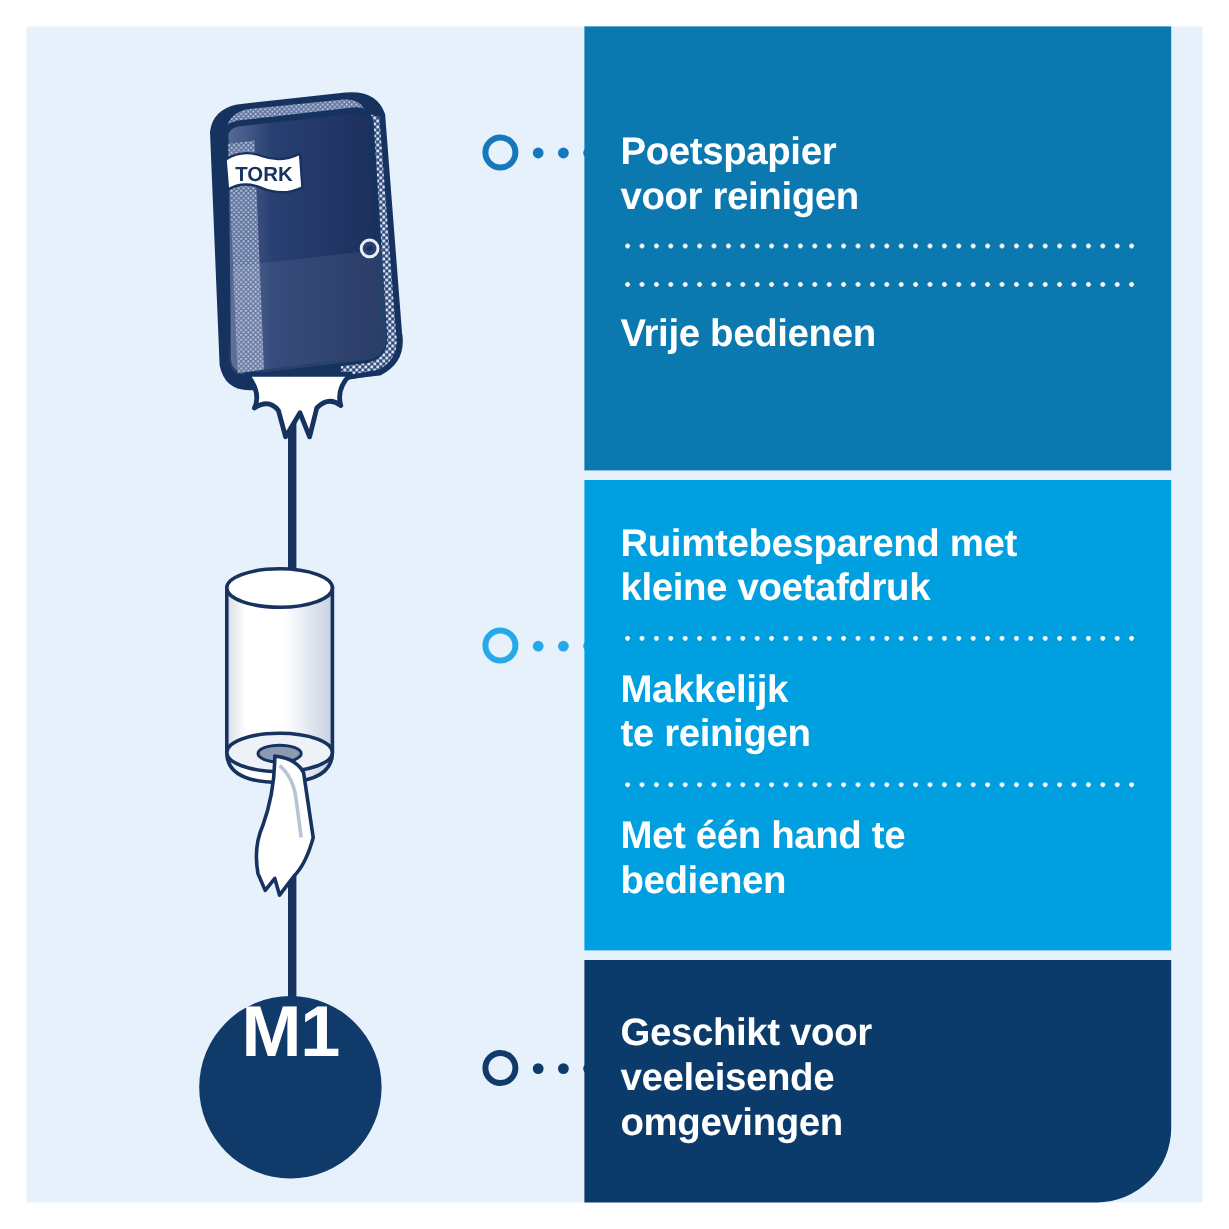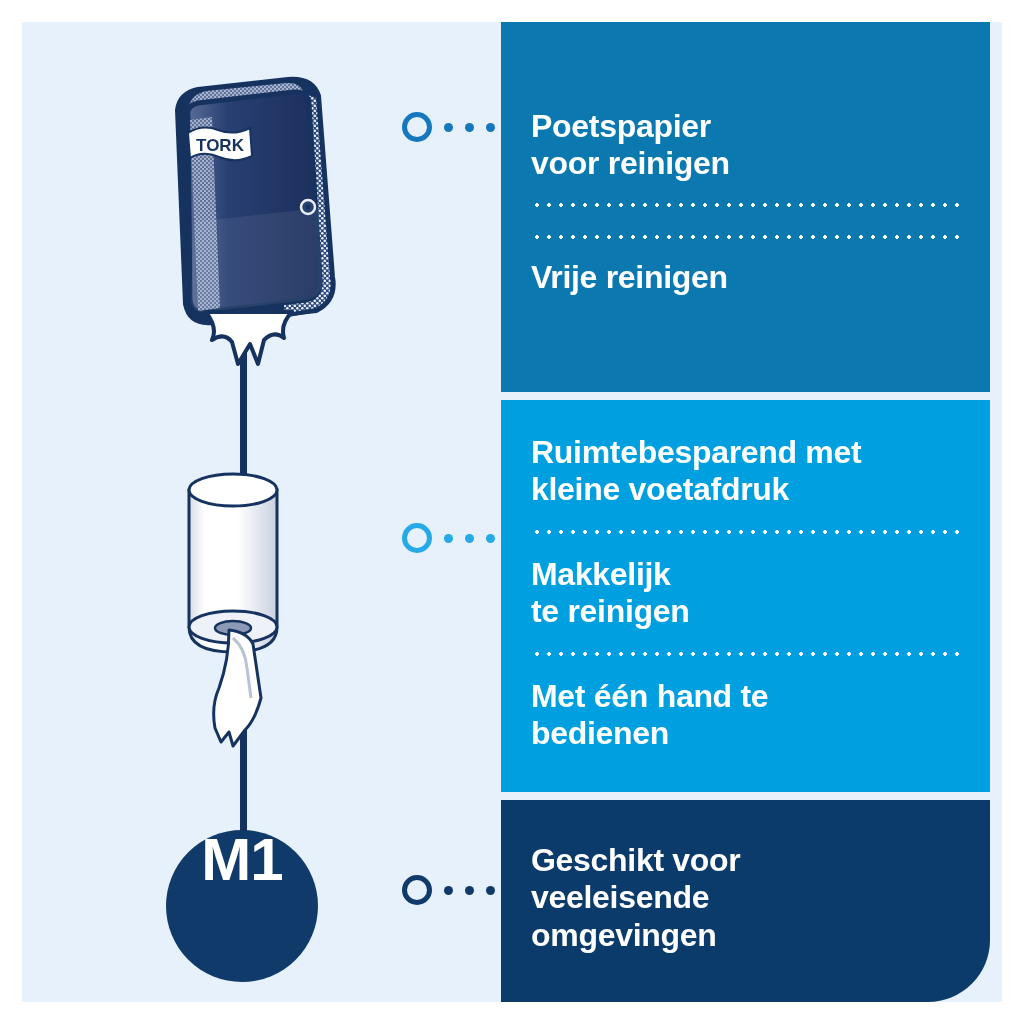--- a/index.html
+++ b/index.html
@@ -52,21 +52,21 @@
   .conn .dots i{
     display:block;width:9px;height:9px;border-radius:50%;
     background:currentColor;margin-right:12px;
   }
   #conn1{left:402px;top:110px;color:#1577bd;}
   #conn2{left:402px;top:521px;color:#26a9e8;}
   #conn3{left:402px;top:873px;color:#103a69;}
 
   
   .panel{
-    position:absolute;left:501px;width:489px;
+    position:absolute;left:487px;width:489px;
     box-sizing:border-box;
     padding:26px 30px 32px 30px;
     display:flex;flex-direction:column;justify-content:center;
   }
   #panel1{top:22px;height:370px;background:#0b79b0;}
   #panel2{top:400px;height:392px;background:#00a0e0;}
   #panel3{top:800px;height:202px;background:#0b3b6b;border-bottom-right-radius:62px;}
 
   .feature{
     color:#ffffff;font-weight:bold;line-height:1.16;
@@ -202,21 +202,21 @@
         <i></i>
         <i></i>
     </span>
   </div>
 
   <div class="panel" id="panel1">
     <div class="feature">Poetspapier
 voor reinigen</div>
     <div class="sep"></div>
     <div class="sep"></div>
-    <div class="feature">Vrije reinigen</div>
+    <div class="feature">Vrije bedienen</div>
   </div>
 
   <div class="panel" id="panel2">
     <div class="feature">Ruimtebesparend met
 kleine voetafdruk</div>
     <div class="sep"></div>
     <div class="feature">Makkelijk
 te reinigen</div>
     <div class="sep"></div>
     <div class="feature">Met één hand te

